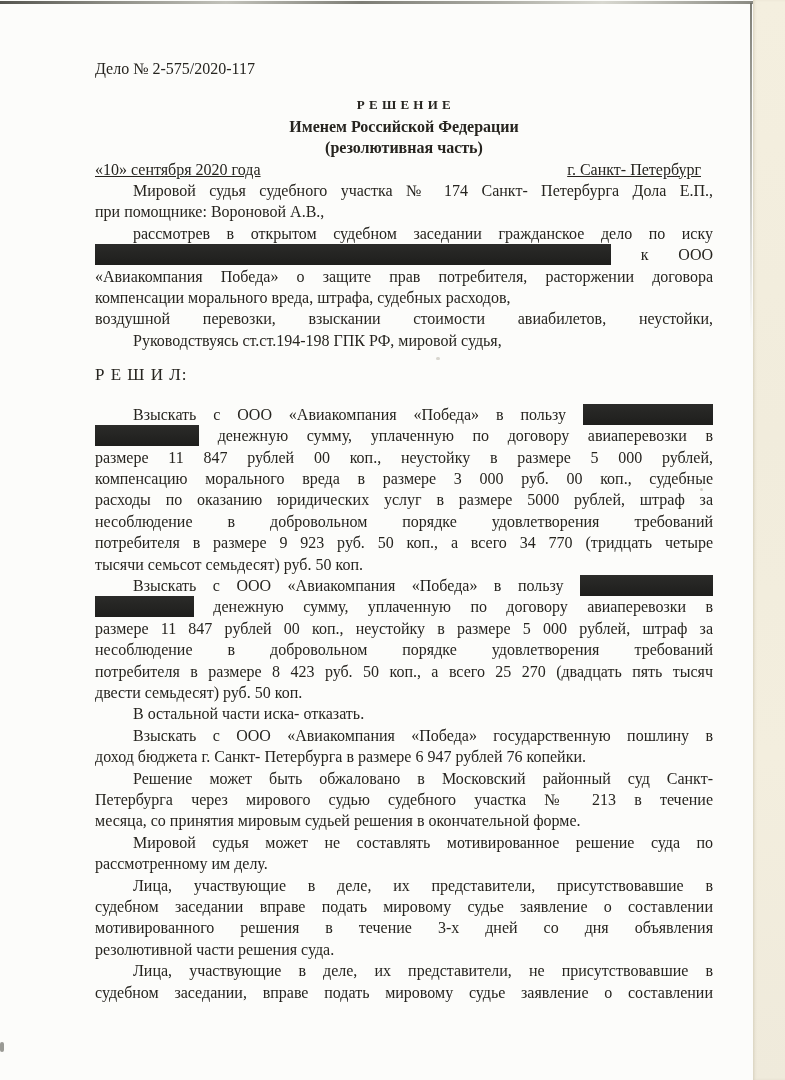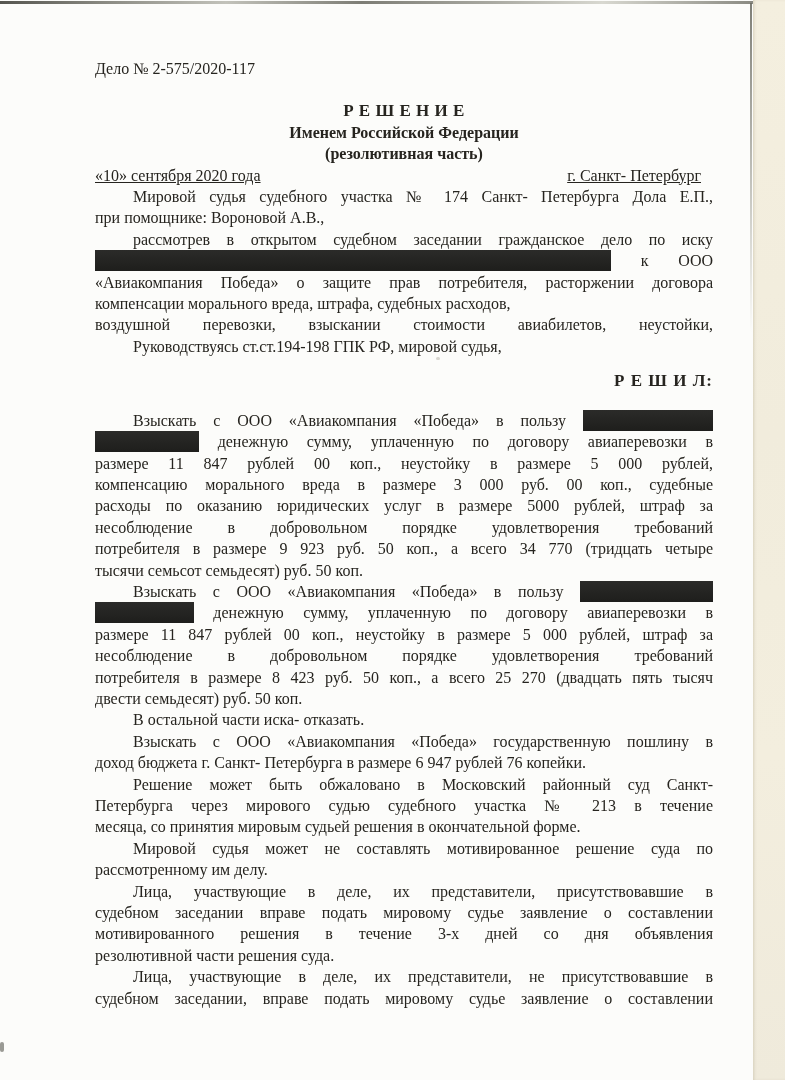--- a/index.html
+++ b/index.html
@@ -30,26 +30,26 @@
   .speck3{left:700px;top:488px;width:3px;height:3px;background:#cfccc4;}
 
   
   .content{
     position:absolute;left:95px;top:58px;width:618px;
     font-size:16px;line-height:21.4px;
   }
   .bl{min-height:21.4px;}
   .c{text-align:center;}
   .b{font-weight:bold;}
-  .t{font-size:17px;letter-spacing:0.5px;margin-top:21px;}
+  .t{font-size:13px;letter-spacing:0.5px;margin-top:15px;}
   .j{text-align:justify;text-align-last:justify;}
   .l{text-align:left;}
   .ind{text-indent:38px;}
   .row{display:flex;justify-content:space-between;padding-right:12px;text-decoration:underline;}
-  .res-heading{margin:13px 0 18px;text-align:right;font-weight:bold;letter-spacing:1px;font-size:17px;}
+  .res-heading{margin:13px 0 18px;text-align:left;font-weight:normal;letter-spacing:1px;font-size:17px;}
   .redact{
     display:inline-block;height:21px;vertical-align:-5px;
     background:linear-gradient(180deg,#2b2b29,#1e1e1c);
   }
   .r-intro{width:516px;}
   .r-a{width:130px;}
   .r-b{width:104px;}
   .r-c{width:133px;}
   .r-d{width:99px;}
 </style>

